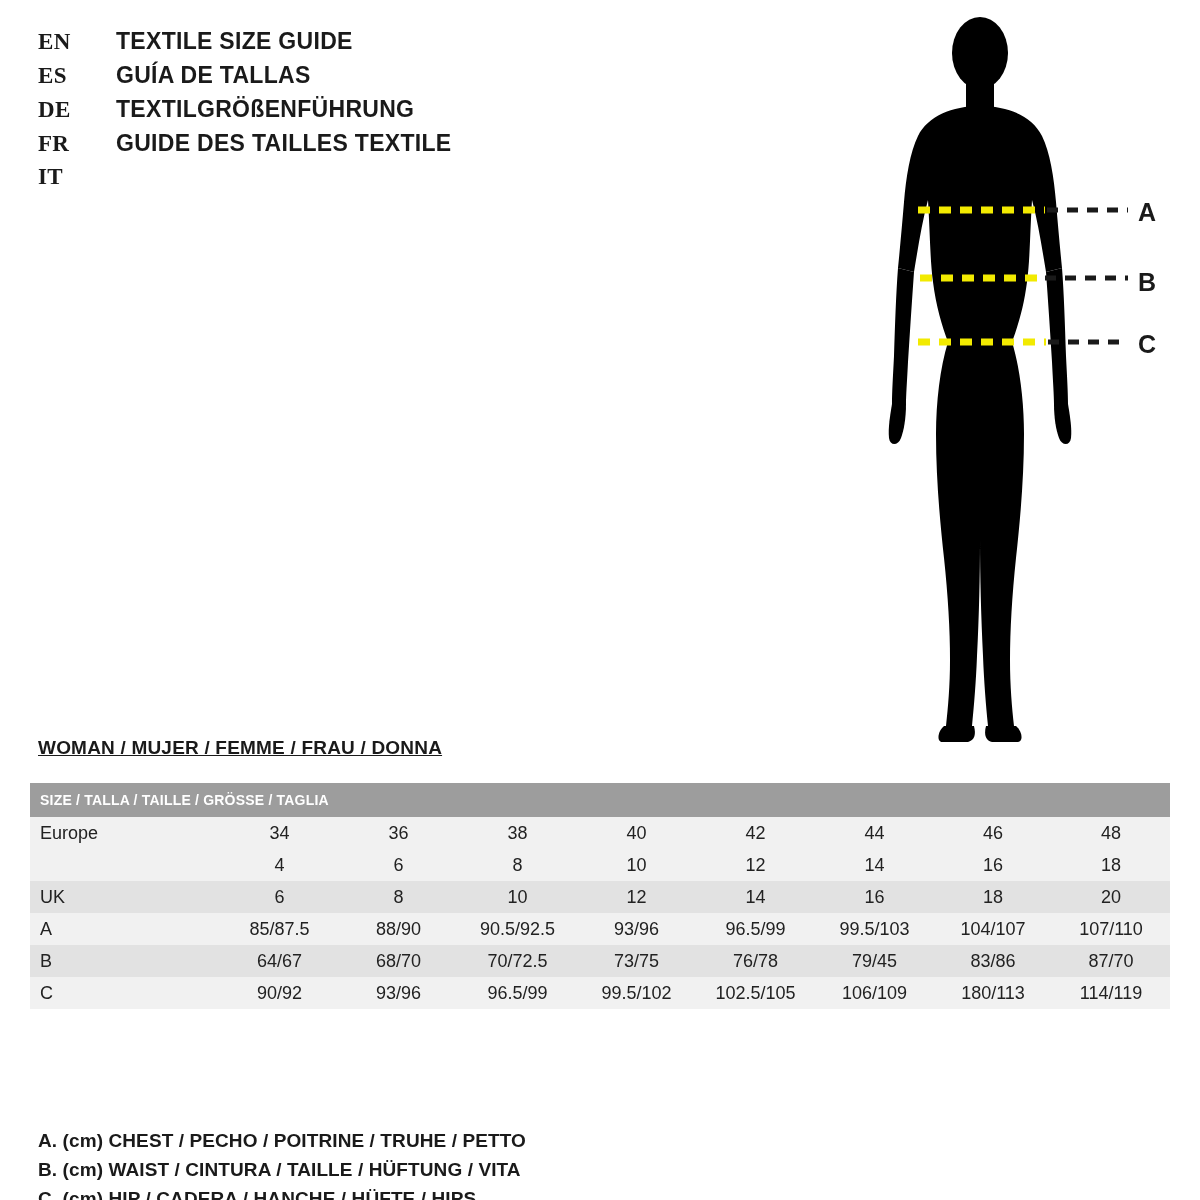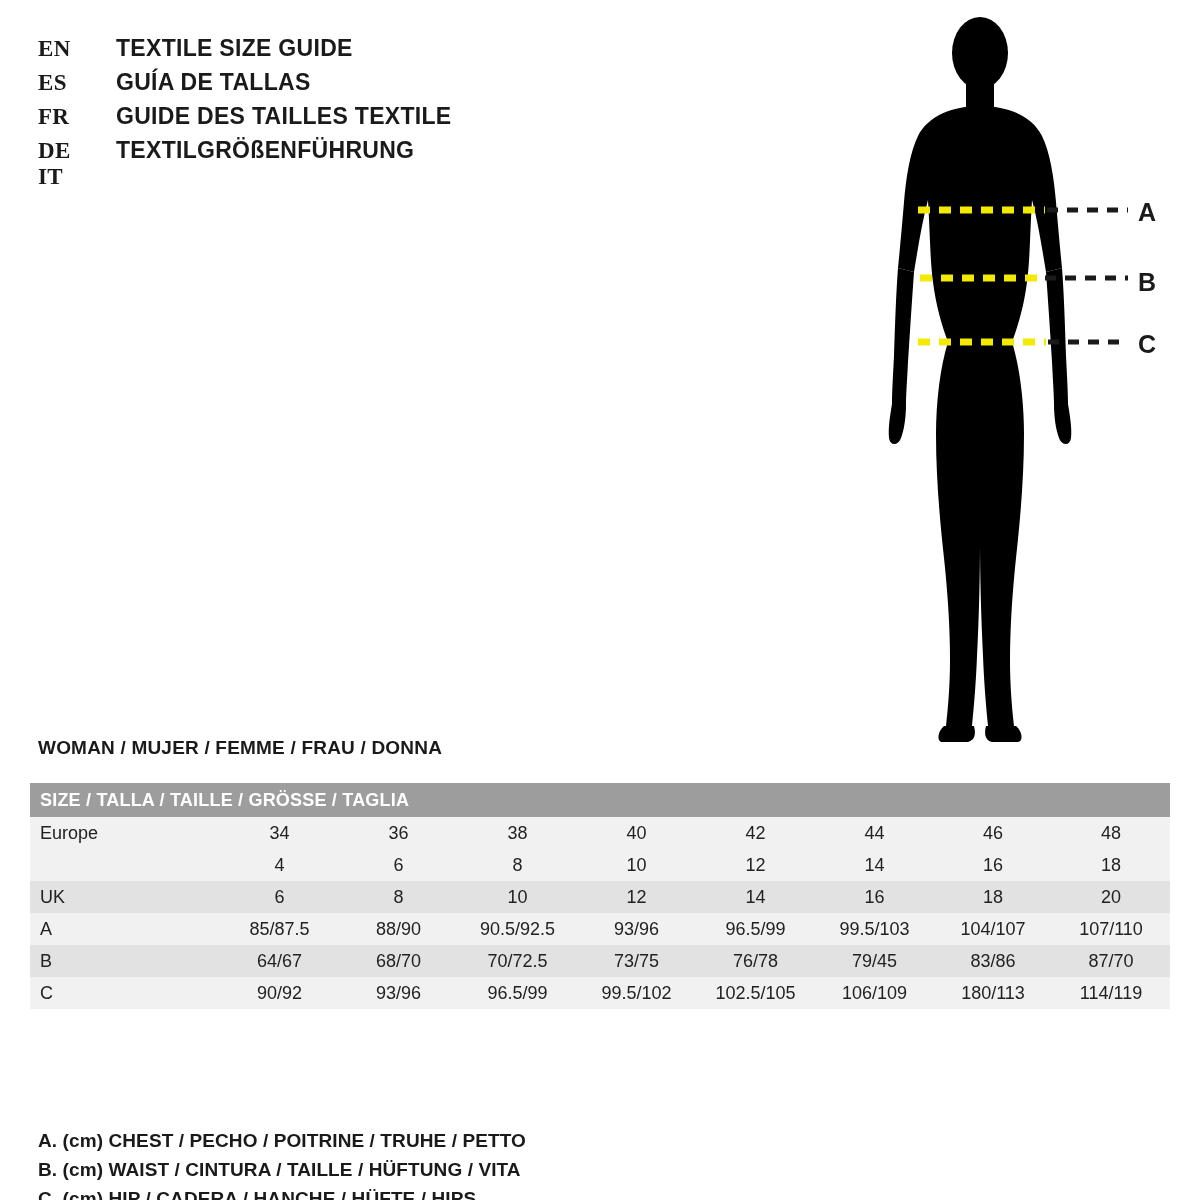--- a/index.html
+++ b/index.html
@@ -35,21 +35,20 @@
     letter-spacing: 0.3px;
     color: #1a1a1a;
     font-family: Liberation Serif, serif;
   }
   .lang-title {
     font-size: 23px;
     font-weight: 700;
     letter-spacing: 0.3px;
     color: #1a1a1a;
     white-space: nowrap;
-    margin-top: 7px;
   }
 
   
   .figure-wrap {
     position: absolute;
     right: 30px;
     top: 10px;
     width: 330px;
     height: 740px;
   }
@@ -71,20 +70,21 @@
 
   
   .section-label {
     position: absolute;
     left: 38px;
     top: 737px;
     font-size: 19px;
     font-weight: 700;
     letter-spacing: 0.2px;
     color: #1a1a1a;
+    text-decoration: underline;
   }
 
   
   .table-wrap {
     position: absolute;
     left: 30px;
     top: 783px;
     width: 1140px;
   }
   table.size-table {
@@ -105,21 +105,21 @@
   .row-head-cell {
     text-align: left !important;
     padding-left: 10px !important;
   }
   tr.head-row td {
     background: #9d9d9d;
     color: #ffffff;
     font-weight: 700;
     text-align: left;
     padding-left: 10px;
-    font-size: 18px;
+    font-size: 14px;
     height: 34px;
     letter-spacing: 0.2px;
   }
   tr.band-light td { background: #f1f1f1; }
   tr.band-dark td { background: #e2e2e2; }
 
   
   .legend {
     position: absolute;
     left: 38px;
@@ -141,26 +141,26 @@
 <div class="lang-block">
   <div class="lang-row">
     <span class="lang-code">EN</span>
     <span class="lang-title">TEXTILE SIZE GUIDE</span>
   </div>
   <div class="lang-row">
     <span class="lang-code">ES</span>
     <span class="lang-title">GUÍA DE TALLAS</span>
   </div>
   <div class="lang-row">
+    <span class="lang-code">DE</span>
+    <span class="lang-title">TEXTILGRÖßENFÜHRUNG</span>
+  </div>
+  <div class="lang-row">
     <span class="lang-code">FR</span>
     <span class="lang-title">GUIDE DES TAILLES TEXTILE</span>
-  </div>
-  <div class="lang-row">
-    <span class="lang-code">DE</span>
-    <span class="lang-title">TEXTILGRÖßENFÜHRUNG</span>
   </div>
   <div class="lang-row">
     <span class="lang-code">IT</span>
   </div>
 </div>
 
 <div class="figure-wrap">
   <svg class="figure-svg" width="330" height="740" viewBox="0 0 330 740">
 
     <g fill="#000000">

